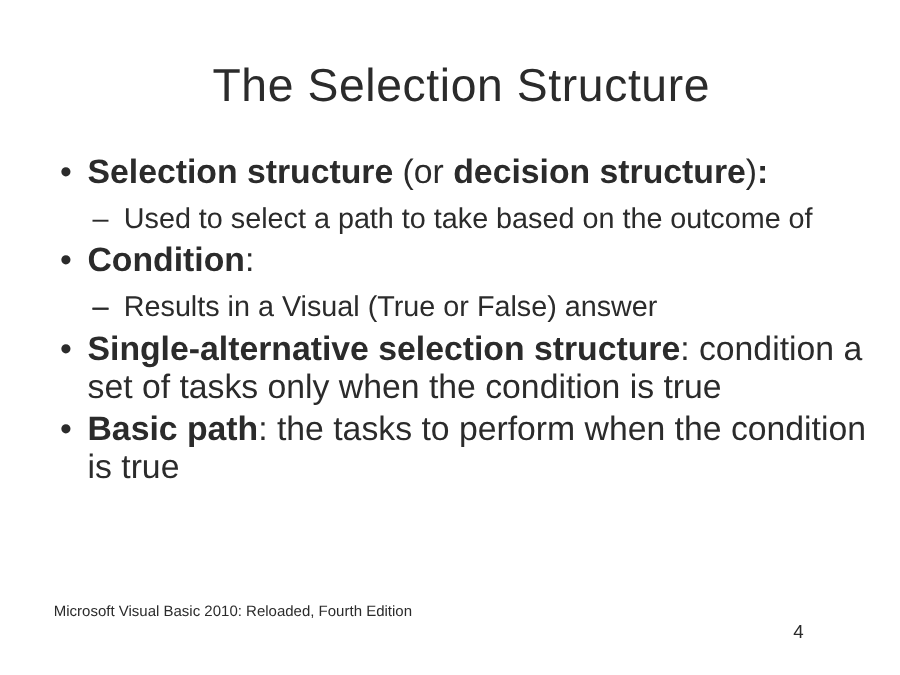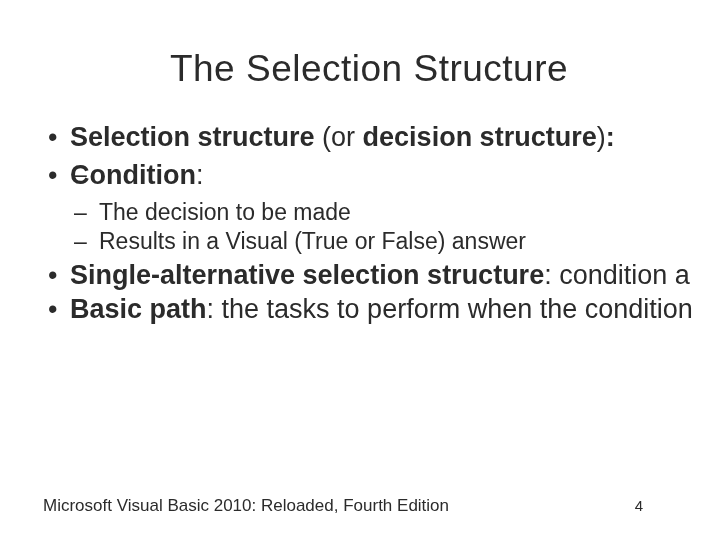--- a/index.html
+++ b/index.html
@@ -45,46 +45,48 @@
     line-height: 29px;
     padding-left: 99px;
   }
   .marker { position: absolute; }
   .l1 > .marker { left: 48px; }
   .l2 > .marker { left: 74px; }
   b { font-weight: bold; }
   .footer-text {
     position: absolute;
     left: 43px;
-    top: 497px;
-    font-size: 17px;
+    top: 480px;
+    font-size: 12px;
     line-height: 18px;
     white-space: nowrap;
   }
   .page-number {
     position: absolute;
     top: 497px;
     right: 77px;
     font-size: 15px;
     line-height: 18px;
     text-align: right;
   }
 </style>
 </head>
 <body>
 
 <div class="slide" style="background: rgb(255, 255, 255); color: rgb(43, 43, 43);">
   <h1 class="title">The Selection Structure</h1>
 
   <div class="content">
       <div class="line l1" style="margin-top: 0px;"><span class="marker">•</span><b>Selection structure</b><span> (or </span><b>decision structure</b><span>)</span><b>:</b></div>
+      <div class="line l2" style="margin-top: 8px;"><span class="marker">–</span><span>Used to select a path to take based on the outcome of</span></div>
+      <div class="line l1" style="margin-top: 4px;"><span class="marker">•</span><b>Condition</b><span>:</span></div>
       <div class="line l2" style="margin-top: 8px;"><span class="marker">–</span></div>
-      <div class="line l1" style="margin-top: 4px;"><span class="marker">•</span><b>Condition</b><span>:</span></div>
-      <div class="line l2" style="margin-top: 8px;"><span class="marker">–</span><span>The decision to be made</span></div>
       <div class="line l2" style="margin-top: 0px;"><span class="marker">–</span><span>Results in a Visual (True or False) answer</span></div>
       <div class="line l1" style="margin-top: 4px;"><span class="marker">•</span><b>Single-alternative selection structure</b><span>: condition a</span></div>
+      <div class="line l1"><span>set of tasks only when the condition is true</span></div>
       <div class="line l1" style="margin-top: 4px;"><span class="marker">•</span><b>Basic path</b><span>: the tasks to perform when the condition</span></div>
+      <div class="line l1"><span>is true</span></div>
     </div>
 
   <div class="footer-text">Microsoft Visual Basic 2010: Reloaded, Fourth Edition</div>
 
   <div class="page-number">4</div>
 </div>
 
 </body></html>

